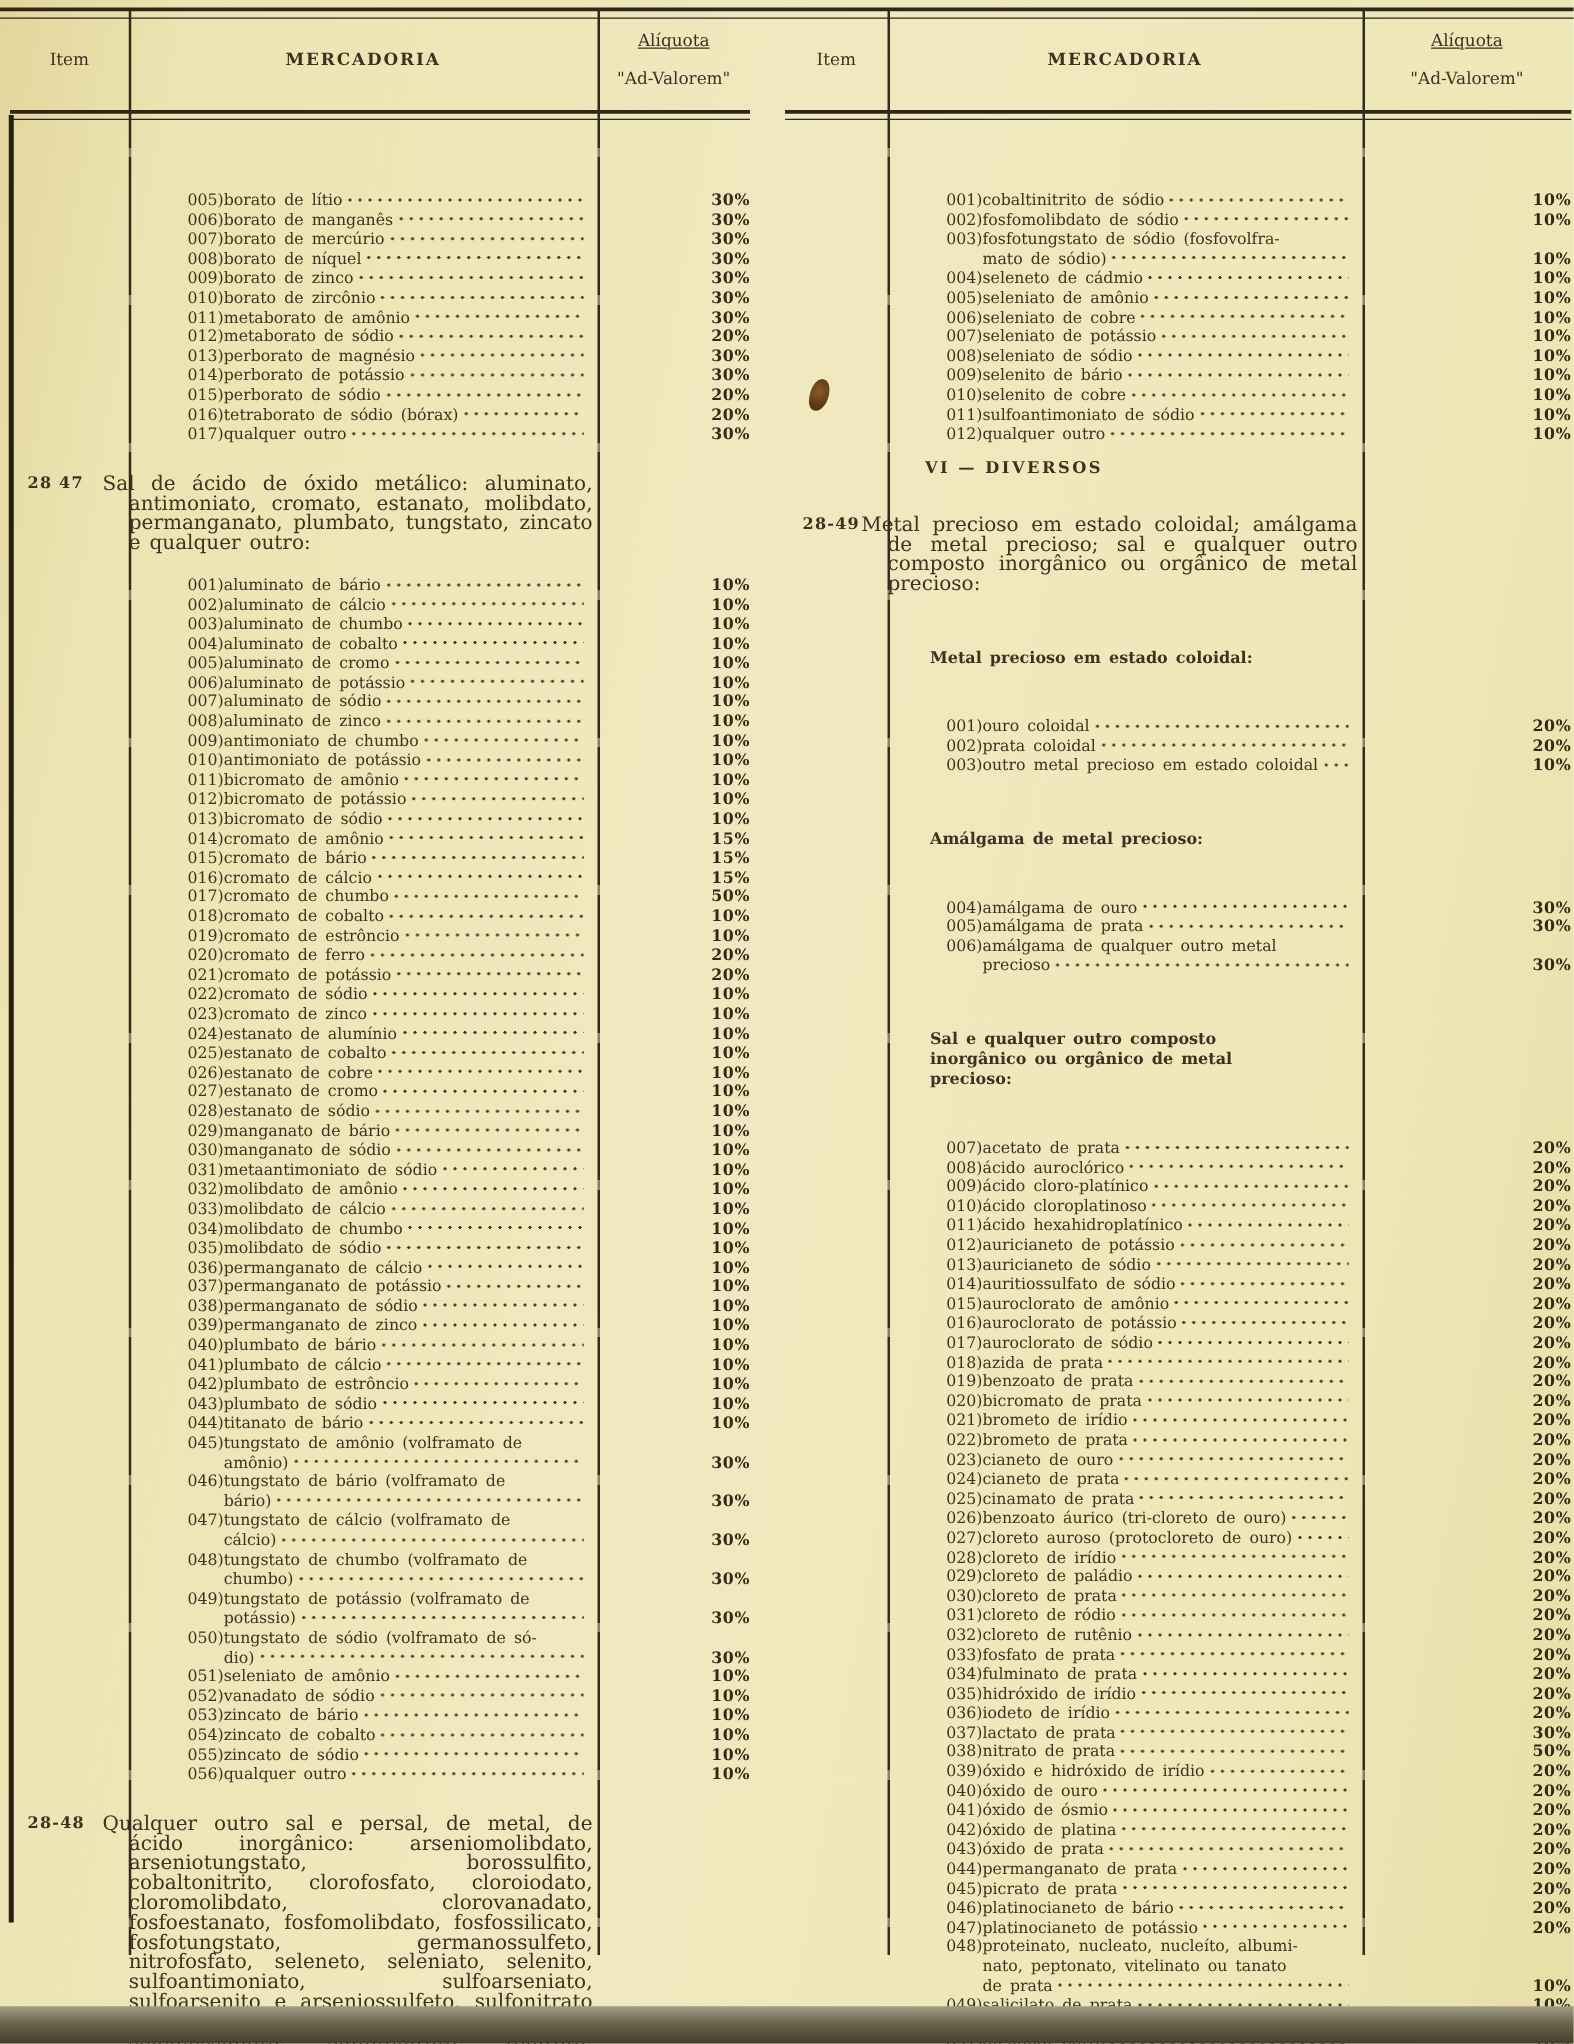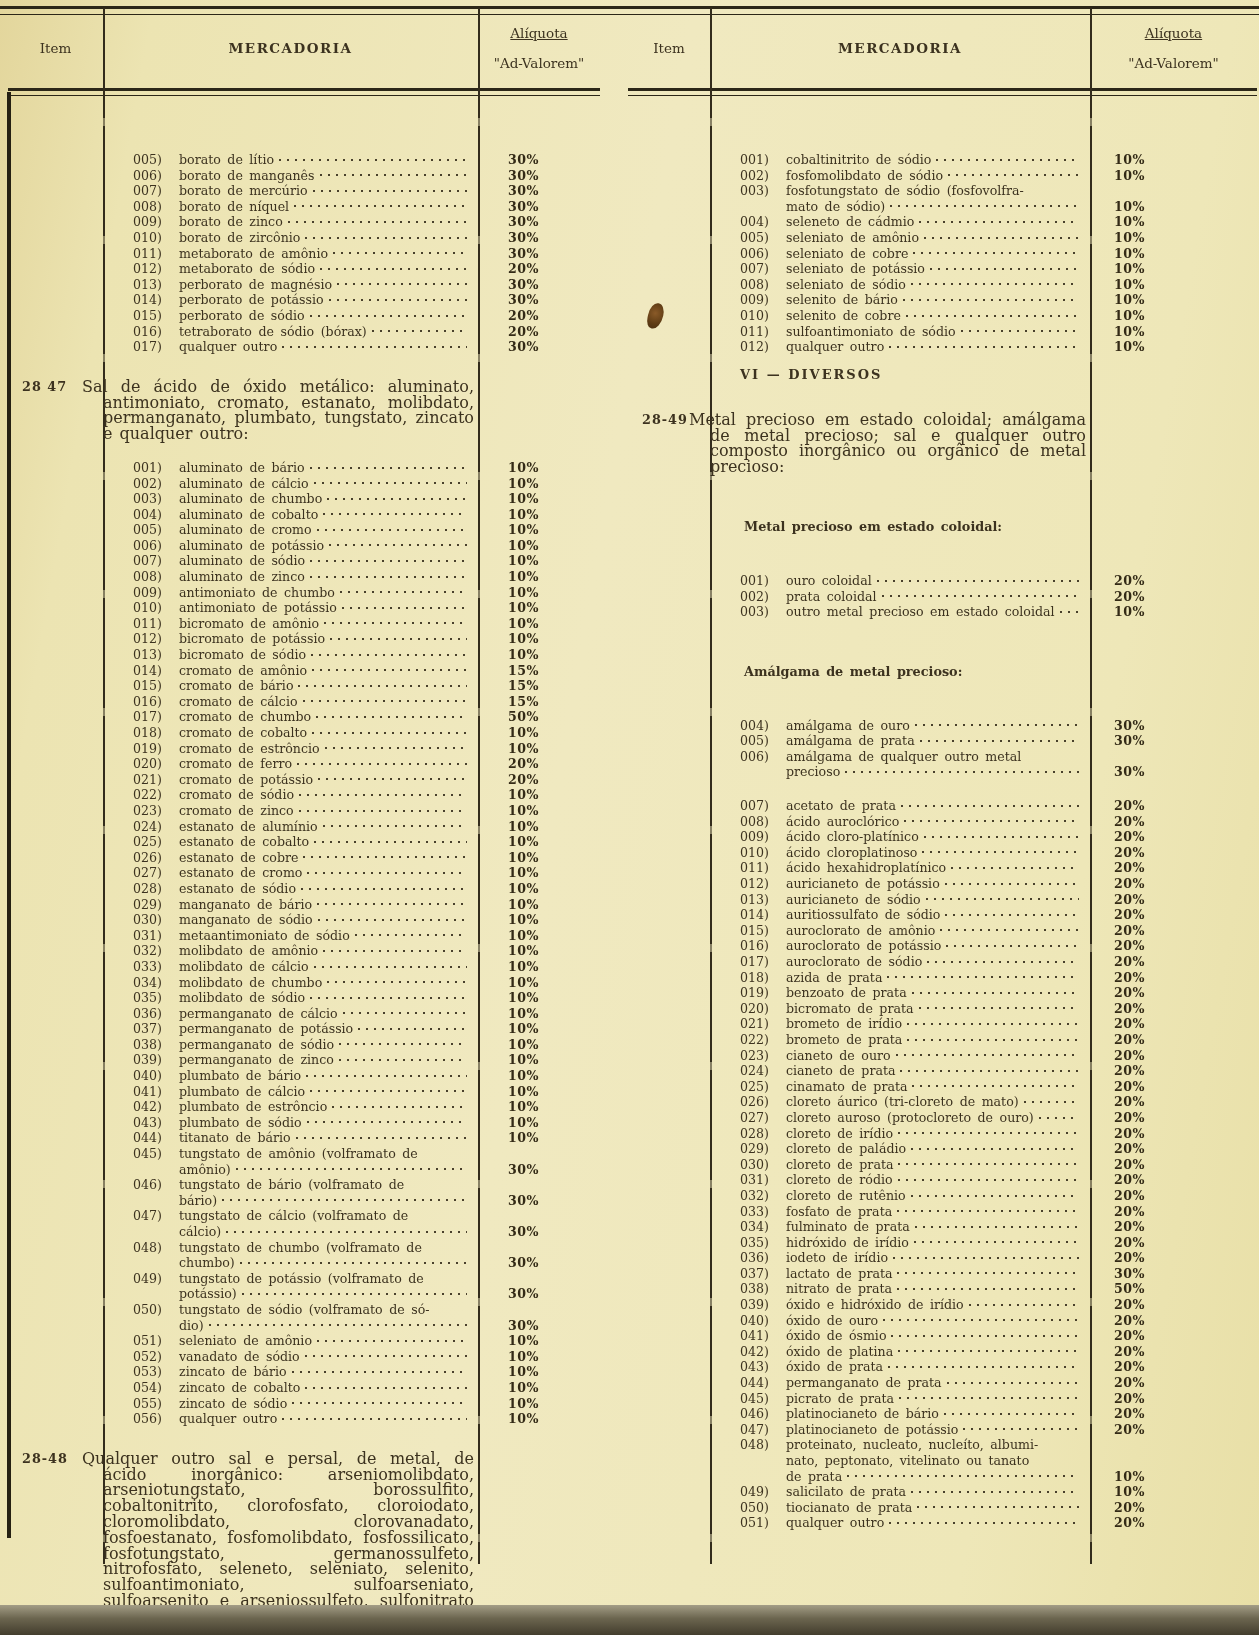--- a/index.html
+++ b/index.html
@@ -27,21 +27,21 @@
   .hsep{height:4px;border-top:3px solid #2c2718;border-bottom:1px solid #2c2718;}
 
   .vr{position:absolute;top:0;bottom:44px;width:2px;
     background:repeating-linear-gradient(180deg,#332c1c 0 110px,rgba(51,44,28,.55) 110px 118px);}
   .table-left  .vr1{left:95px;} .table-left  .vr2{left:470px;}
   .table-right .vr1{left:82px;} .table-right .vr2{left:462px;}
   .vr-bold{position:absolute;left:-1px;top:84px;bottom:70px;width:4px;background:#252012;}
 
   .tbody{position:relative;padding-top:38px;}
   .sec{display:grid;grid-template-columns:var(--c1) var(--c2) var(--c3);}
-  .sec-rows{margin-top:18px;}
+  .sec-rows{margin-top:18px;text-align:right;}
   .sec-item{margin-top:24px;}
   .sec-group{margin-top:12px;}
   .sec-sub{margin-top:44px;margin-bottom:38px;}
   .sec-sub + .sec-rows{margin-top:0;}
   .sec-group + .sec-item{margin-top:30px;}
 
   .cell{min-height:1px;}
   .cell-merc{padding:0 9px 0 30px;font-size:12.6px;word-spacing:2.5px;}
   .mline{display:flex;line-height:15.6px;}
   .num{flex:none;width:46px;}
@@ -932,20 +932,25 @@
             <span class="num">006)</span>
             <span class="lbl">amálgama de qualquer outro metal</span>
           </div>
           <div class="mline cont">
             <span class="lbl">precioso</span>
             <span class="dots"></span>
           </div>
         </div>
         <div class="cell cell-pct"><span class="pct">30%</span></div>
       </div>
+      <div class="sec sec-sub">
+        <div class="cell"></div>
+        <div class="cell sub-text">Sal e qualquer outro composto inorgânico ou orgânico de metal precioso:</div>
+        <div class="cell"></div>
+      </div>
       <div class="sec sec-rows">
         <div class="cell cell-code"></div>
         <div class="cell cell-merc">
           <div class="mline first">
             <span class="num">007)</span>
             <span class="lbl">acetato de prata</span>
             <span class="dots"></span>
           </div>
         </div>
         <div class="cell cell-pct"><span class="pct">20%</span></div>
@@ -1108,21 +1113,21 @@
             <span class="num">025)</span>
             <span class="lbl">cinamato de prata</span>
             <span class="dots"></span>
           </div>
         </div>
         <div class="cell cell-pct"><span class="pct">20%</span></div>
         <div class="cell cell-code"></div>
         <div class="cell cell-merc">
           <div class="mline first">
             <span class="num">026)</span>
-            <span class="lbl">cloreto áurico (tri-cloreto de mato)</span>
+            <span class="lbl">benzoato áurico (tri-cloreto de ouro)</span>
             <span class="dots"></span>
           </div>
         </div>
         <div class="cell cell-pct"><span class="pct">20%</span></div>
         <div class="cell cell-code"></div>
         <div class="cell cell-merc">
           <div class="mline first">
             <span class="num">027)</span>
             <span class="lbl">cloreto auroso (protocloreto de ouro)</span>
             <span class="dots"></span>

